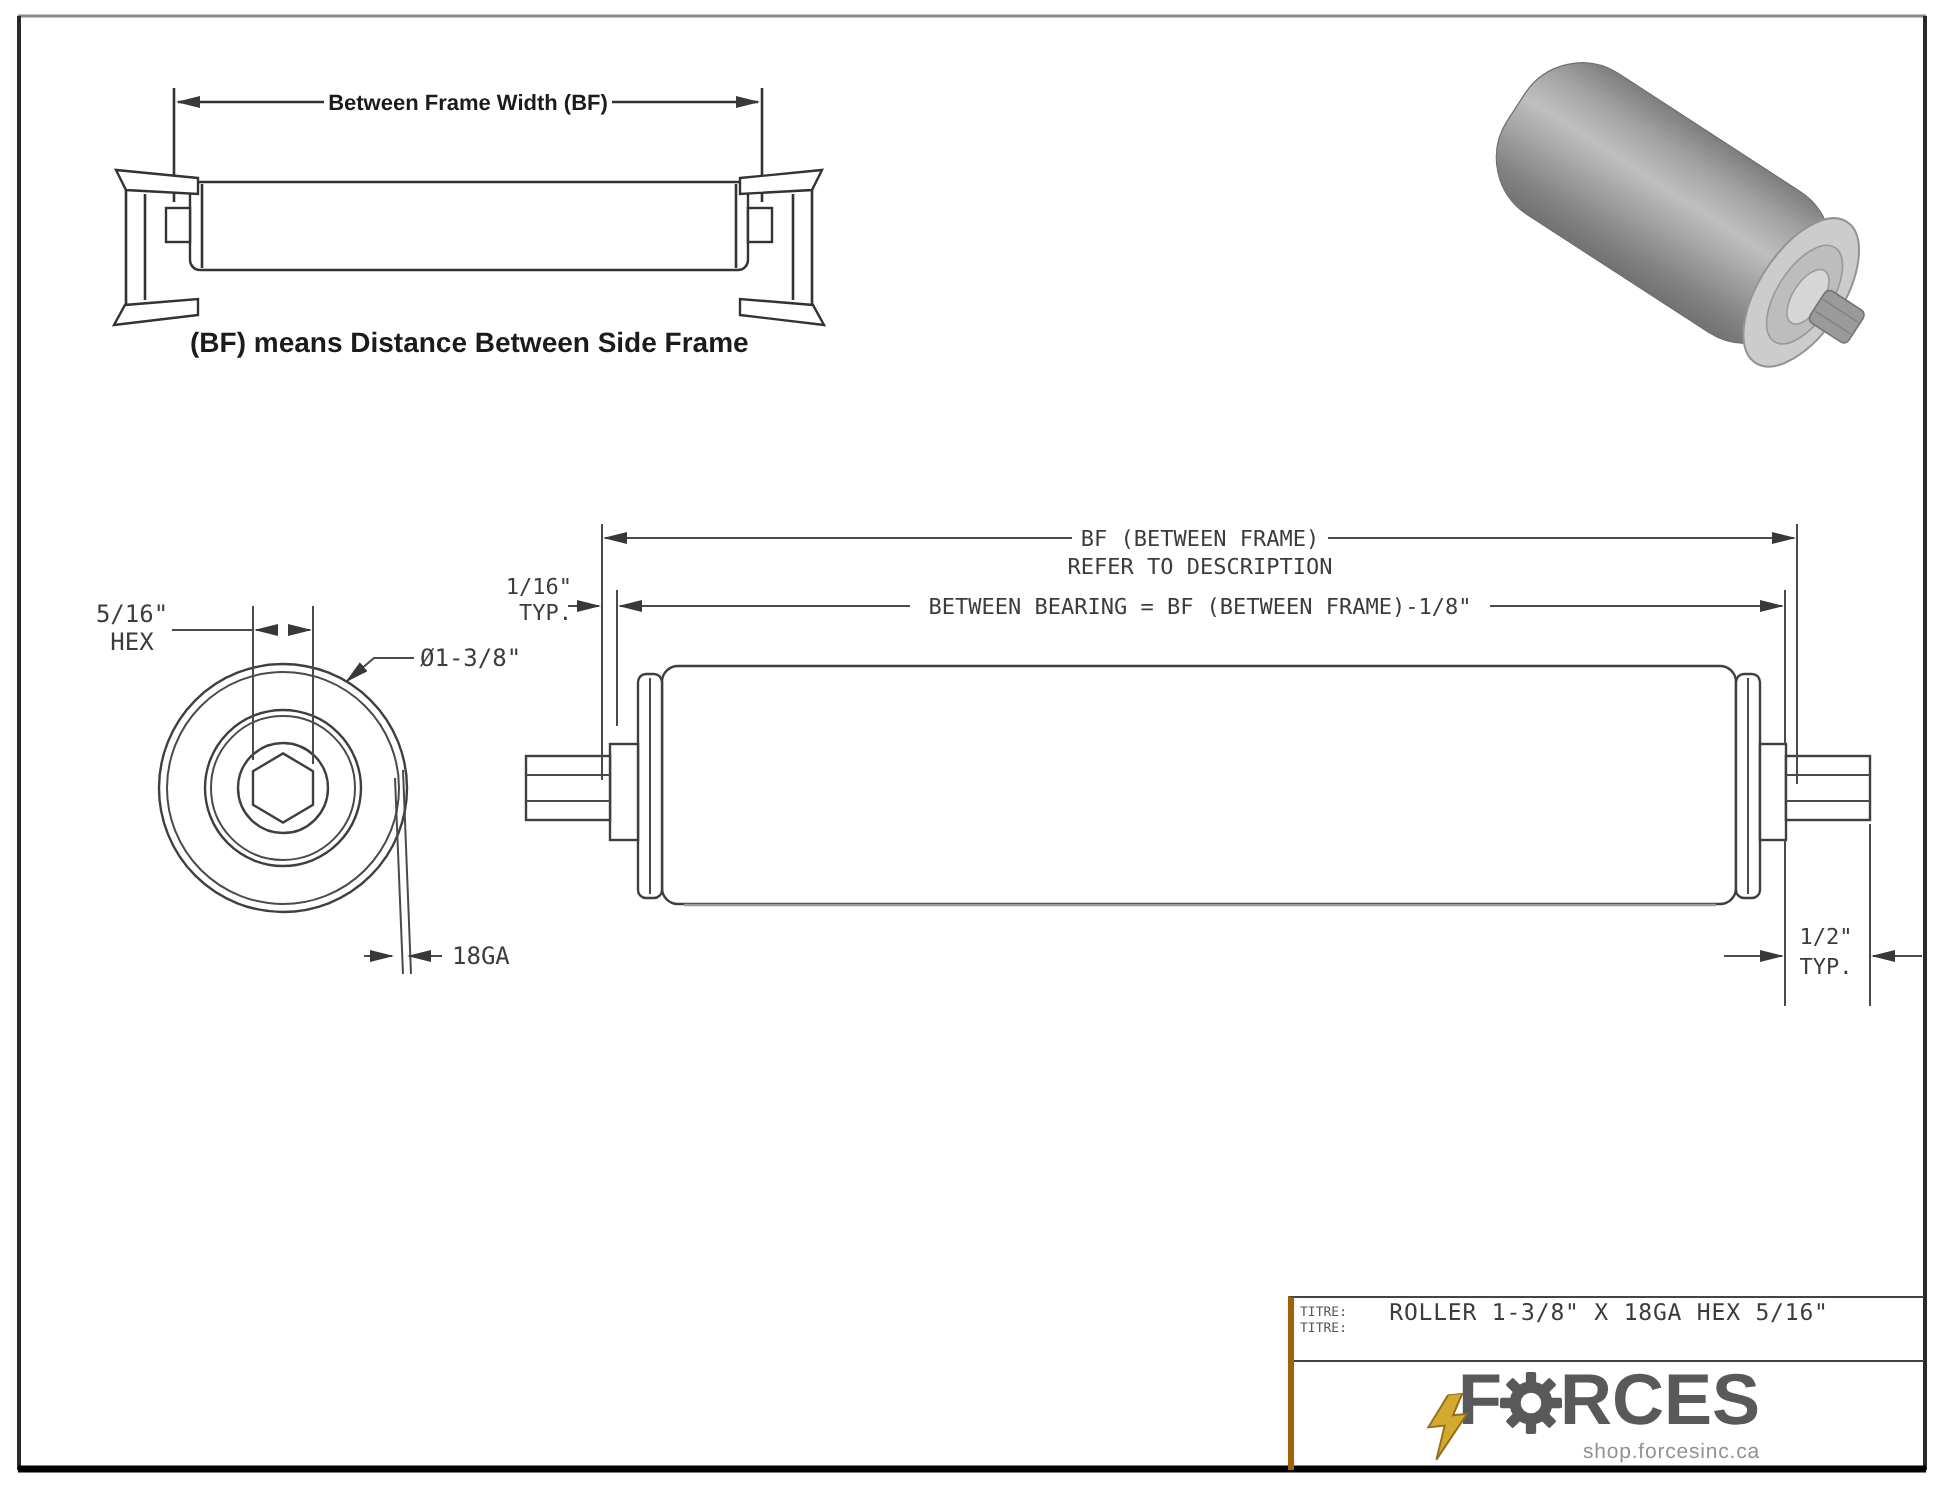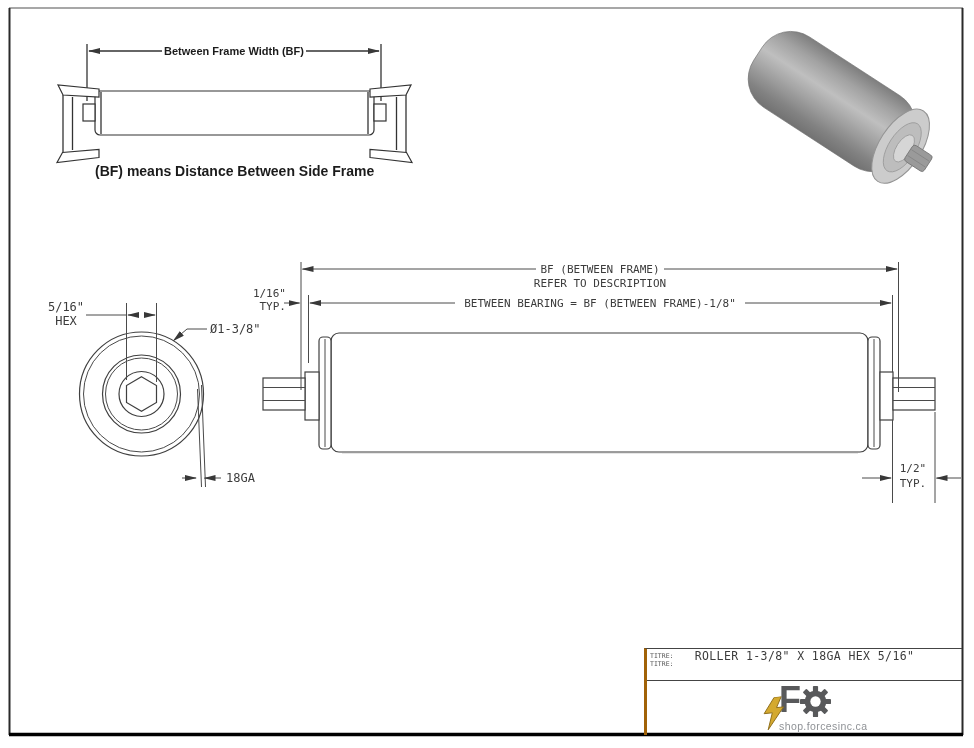--- a/index.html
+++ b/index.html
@@ -24,21 +24,21 @@
              color:#555;line-height:1.3;}
   .tb-title{height:32px;line-height:32px;text-align:center;
             font:11.5px "DejaVu Sans Mono",monospace;letter-spacing:.4px;color:#3c3c3c;}
   .tb-logo-row{position:relative;height:53px;display:flex;justify-content:center;}
   .logo-wrap{position:relative;display:flex;align-items:flex-start;margin-top:1px;}
   .logo-letter{font:bold 36px "Liberation Sans",sans-serif;color:#58595b;line-height:1;
                letter-spacing:0;}
   .gear-svg{width:31px;height:31px;margin:0 -1px;transform:translateY(4px);}
   .bolt-svg{position:absolute;left:-16px;top:15px;width:29px;height:40px;
             transform:rotate(-6deg);z-index:3;}
-  .logo-url{position:absolute;left:0;right:0;bottom:2px;text-align:left;
+  .logo-url{position:absolute;left:0;right:0;bottom:2px;text-align:right;
             font:10.5px "Liberation Sans",sans-serif;letter-spacing:.4px;color:#8f9296;}
 </style>
 </head>
 <body>
 
 <div class="page">
 
   <svg width="974" height="748" viewBox="0 0 974 748">
     <defs>
       <marker id="arr" markerWidth="12" markerHeight="6" refX="11" refY="3" orient="auto" markerUnits="userSpaceOnUse">
@@ -201,18 +201,19 @@
             <rect x="15" y="0" width="6" height="9" rx="1" transform="rotate(90 18 18)"></rect>
             <rect x="15" y="0" width="6" height="9" rx="1" transform="rotate(135 18 18)"></rect>
             <rect x="15" y="0" width="6" height="9" rx="1" transform="rotate(180 18 18)"></rect>
             <rect x="15" y="0" width="6" height="9" rx="1" transform="rotate(225 18 18)"></rect>
             <rect x="15" y="0" width="6" height="9" rx="1" transform="rotate(270 18 18)"></rect>
             <rect x="15" y="0" width="6" height="9" rx="1" transform="rotate(315 18 18)"></rect>
             <circle cx="18" cy="18" r="12.5"></circle>
           </g>
           <circle cx="18" cy="18" r="6" fill="#ffffff"></circle>
         </svg>
+        <span class="logo-letter">RCES</span>
         <div class="logo-url">shop.forcesinc.ca</div>
       </div>
     </div>
   </div>
 
 </div>
 
 </body></html>

